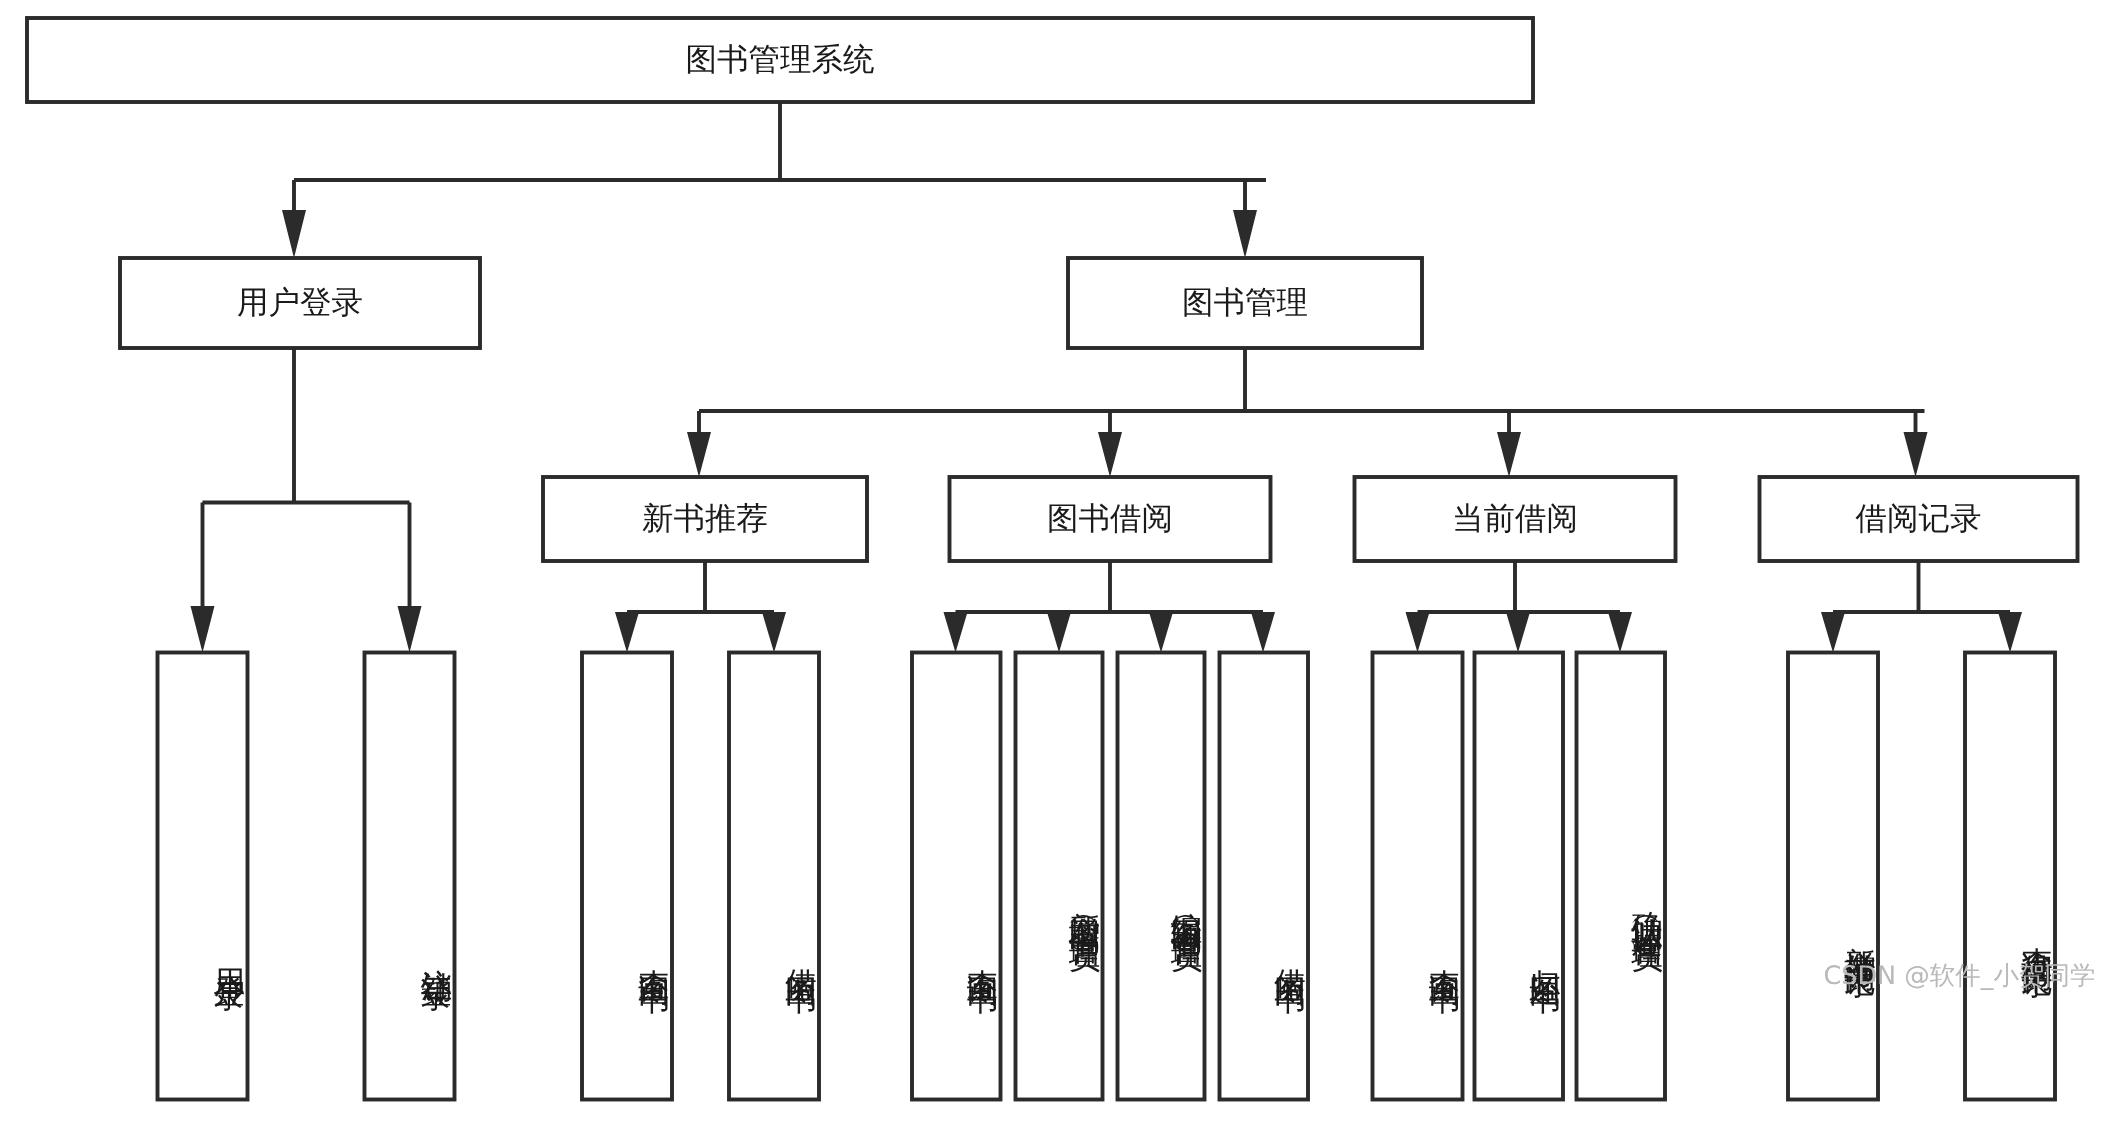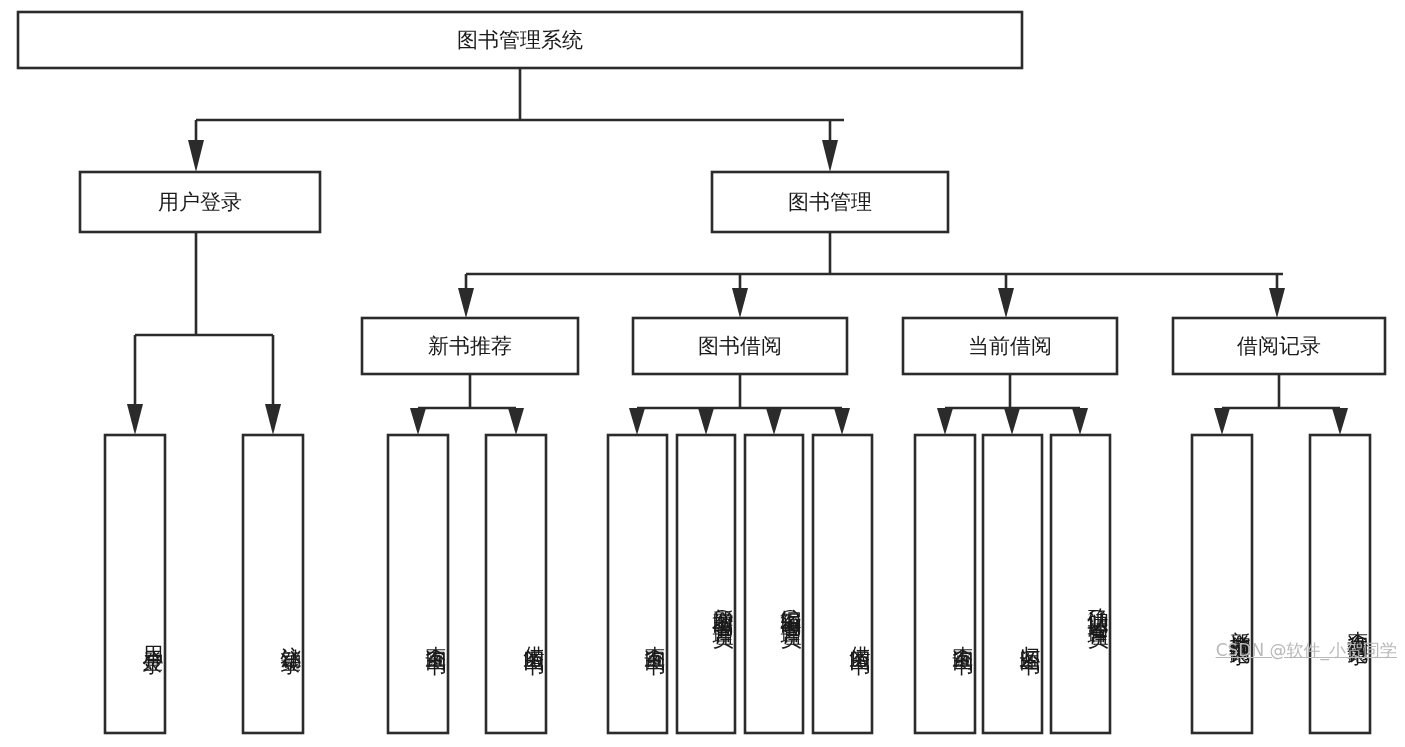--- a/index.html
+++ b/index.html
@@ -66,21 +66,20 @@
   }
   #watermark {
     position: absolute;
     right: 8px;
     bottom: 4px;
     font-family: "DejaVu Sans", "Liberation Sans", sans-serif;
     font-size: 17px;
     color: #b9b9b9;
     white-space: nowrap;
     user-select: none;
-    text-decoration: underline;
   }
 </style>
 </head>
 <body>
 
 <div id="diagram-root">
 
   <svg id="tree-svg" viewBox="0 0 1405 747">
 
     <g>

